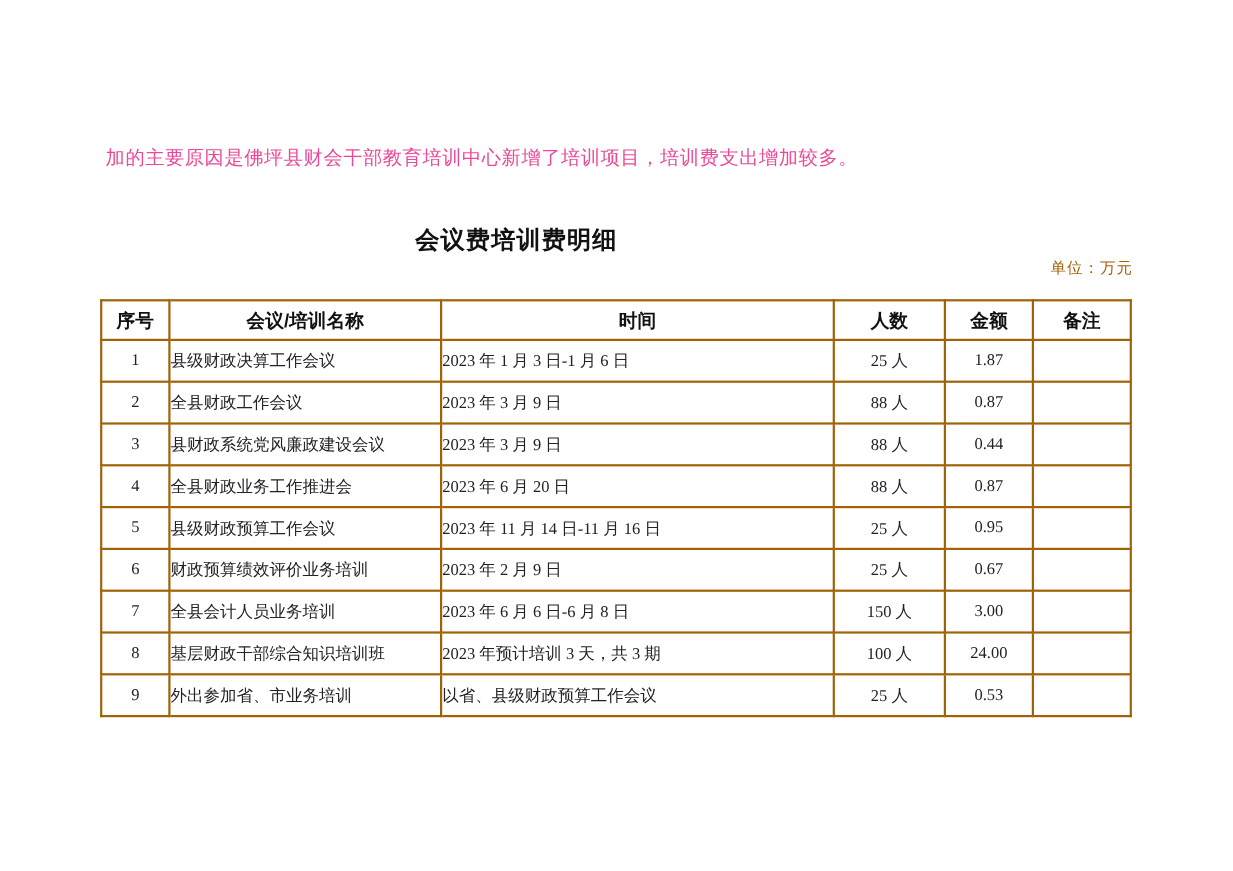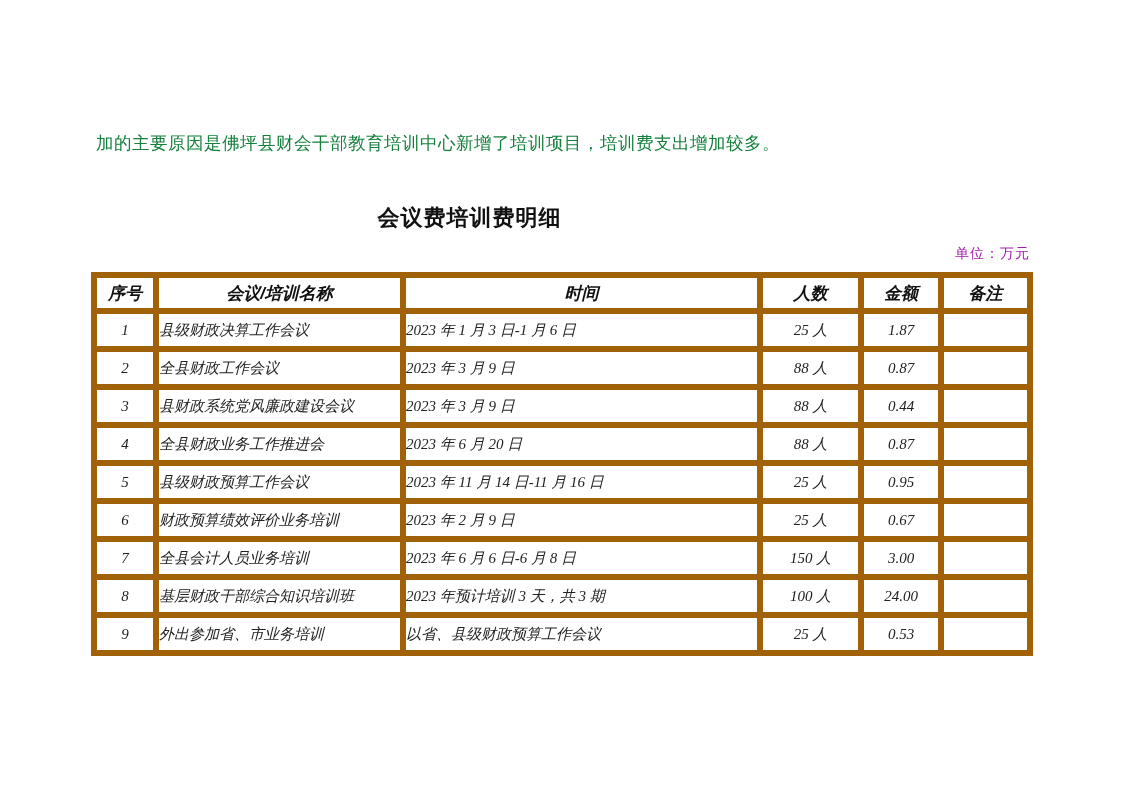--- a/index.html
+++ b/index.html
@@ -14,56 +14,55 @@
     color: #1d1d1d;
   }
   .paragraph {
     position: absolute;
     left: 96px;
     top: 130px;
     width: 940px;
     font-size: 17.5px;
     line-height: 27px;
     letter-spacing: 0.5px;
-    color: #15803d;
+    color: #ec4899;
   }
   .doc-title {
     position: absolute;
     left: 0;
     top: 203px;
     width: 939px;
     text-align: center;
     font-family: Liberation Sans, sans-serif;
     font-weight: bold;
     font-size: 22px;
     letter-spacing: 1px;
     color: #111111;
   }
   .unit-label {
     position: absolute;
     right: 91px;
-    top: 245px;
+    top: 235px;
     font-size: 14px;
     letter-spacing: 1px;
-    color: #a21caf;
+    color: #a16207;
   }
   .fee-table {
     position: absolute;
     left: 91px;
     top: 272px;
     width: 936px;
     border-collapse: collapse;
     table-layout: fixed;
     border: 2px solid #1a1a1a;
   }
   .fee-table th, .fee-table td {
-    border: 6px solid #a16207;
+    border: 2px solid #a16207;
     overflow: hidden;
     white-space: nowrap;
-    font-style: italic;
   }
   .fee-table th {
     height: 36px;
     font-family: "Liberation Sans", "DejaVu Sans", sans-serif;
     font-weight: bold;
     font-size: 17px;
     text-align: center;
     vertical-align: middle;
     color: #111111;
   }

